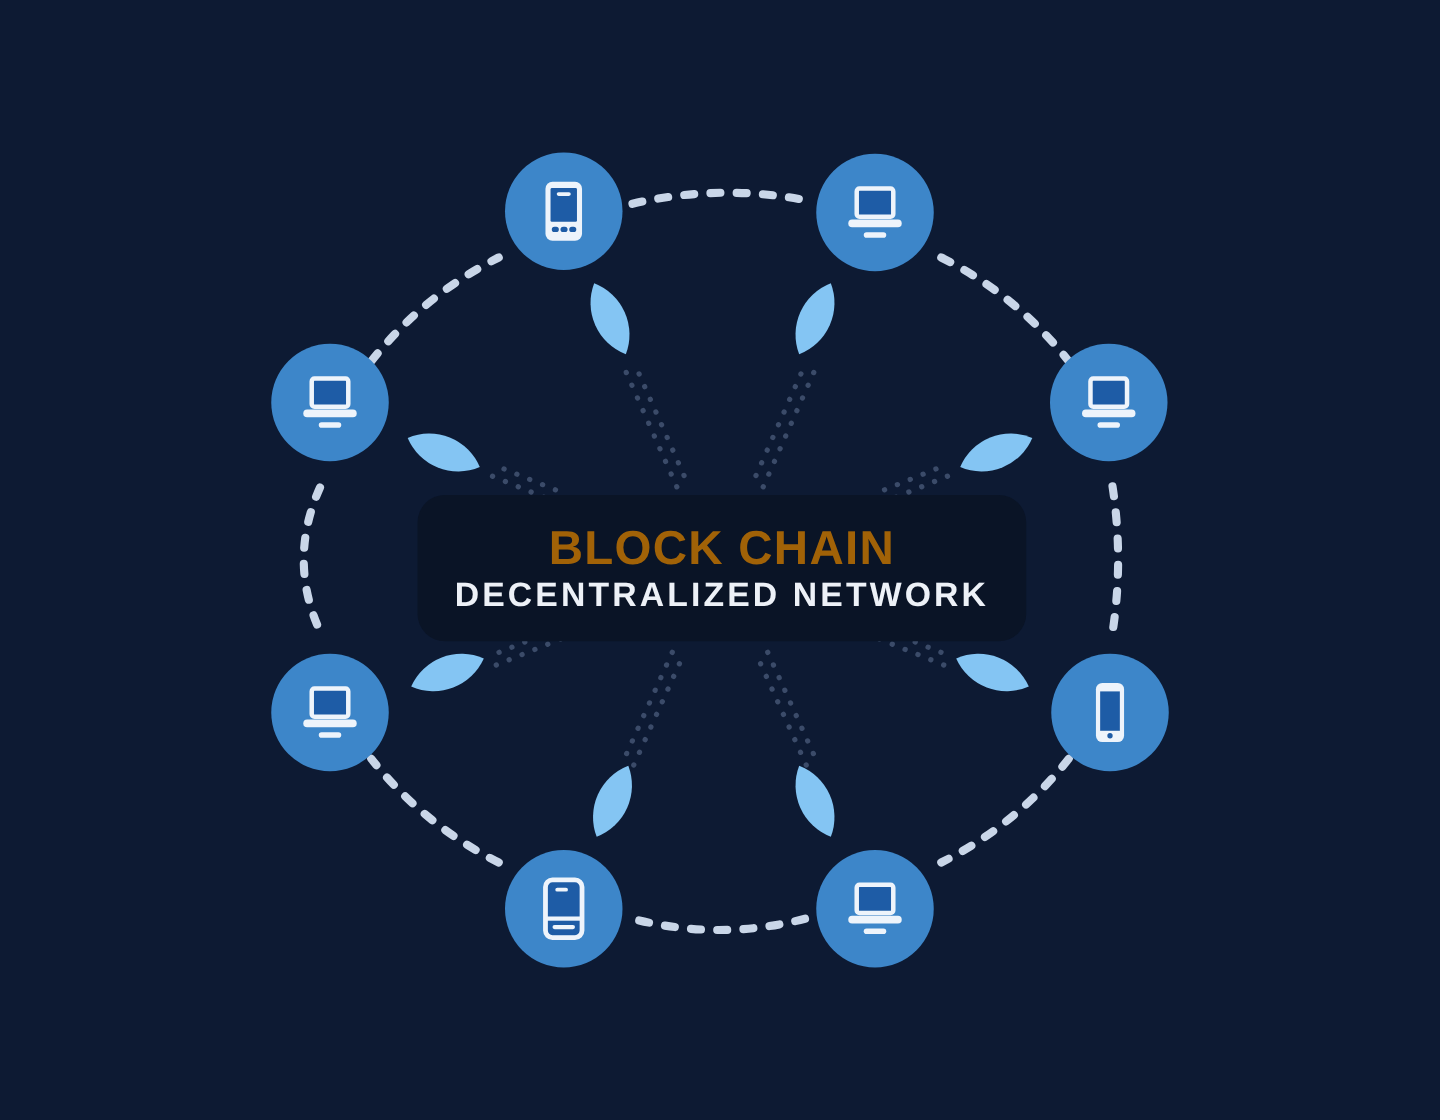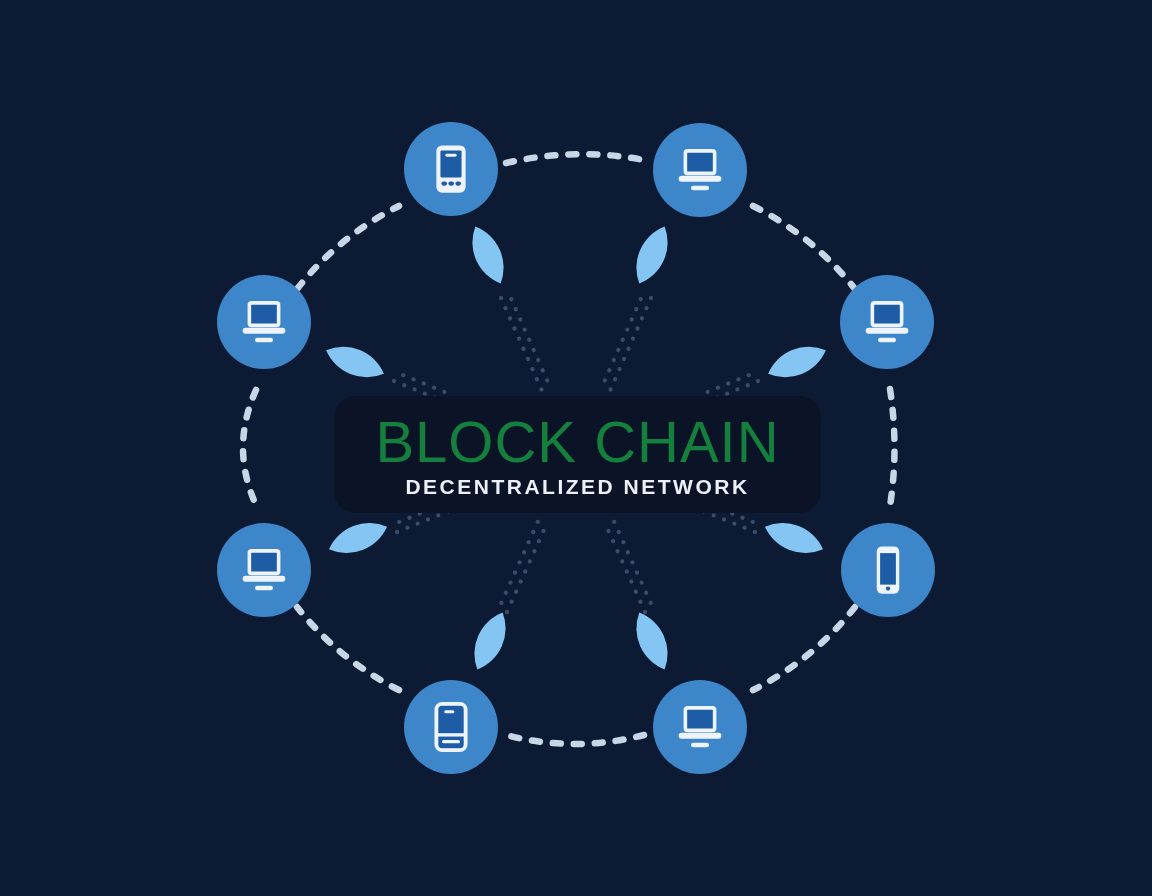--- a/index.html
+++ b/index.html
@@ -6,22 +6,22 @@
   .stage{position:relative;width:1152px;height:896px;background:#0d1a33;overflow:hidden;
          font-family:"Liberation Sans",sans-serif;}
   .lines{position:absolute;left:0;top:0;}
   .node{position:absolute;width:94px;height:94px;border-radius:50%;background:#3d86c9;
         display:flex;align-items:center;justify-content:center;}
   .leaf{position:absolute;width:44px;height:44px;background:#84c5f3;
         border-radius:100% 0 100% 0;}
   .panel{position:absolute;left:334px;top:396px;width:487px;height:117px;border-radius:22px;
          background:#0a1426;display:flex;flex-direction:column;align-items:center;
          justify-content:center;gap:5px;}
-  .title{color:#15803d;font-size:58px;font-weight:400;letter-spacing:1px;line-height:1;}
-  .subtitle{color:#edf1f7;font-size:21px;font-weight:700;letter-spacing:2.5px;line-height:1;}
+  .title{color:#a16207;font-size:38px;font-weight:700;letter-spacing:1px;line-height:1;}
+  .subtitle{color:#edf1f7;font-size:27px;font-weight:700;letter-spacing:2.5px;line-height:1;}
 </style>
 </head>
 <body>
 
 <div class="stage">
 
   <svg class="lines" width="1152" height="896">
     <g stroke="#c9d6e8" stroke-width="6.5" fill="none" stroke-linecap="round" stroke-dasharray="8 13">
       <path d="M 506 163 Q 575 147 644 160"></path>
       <path d="M 753 206 Q 813 236 855 289"></path>

